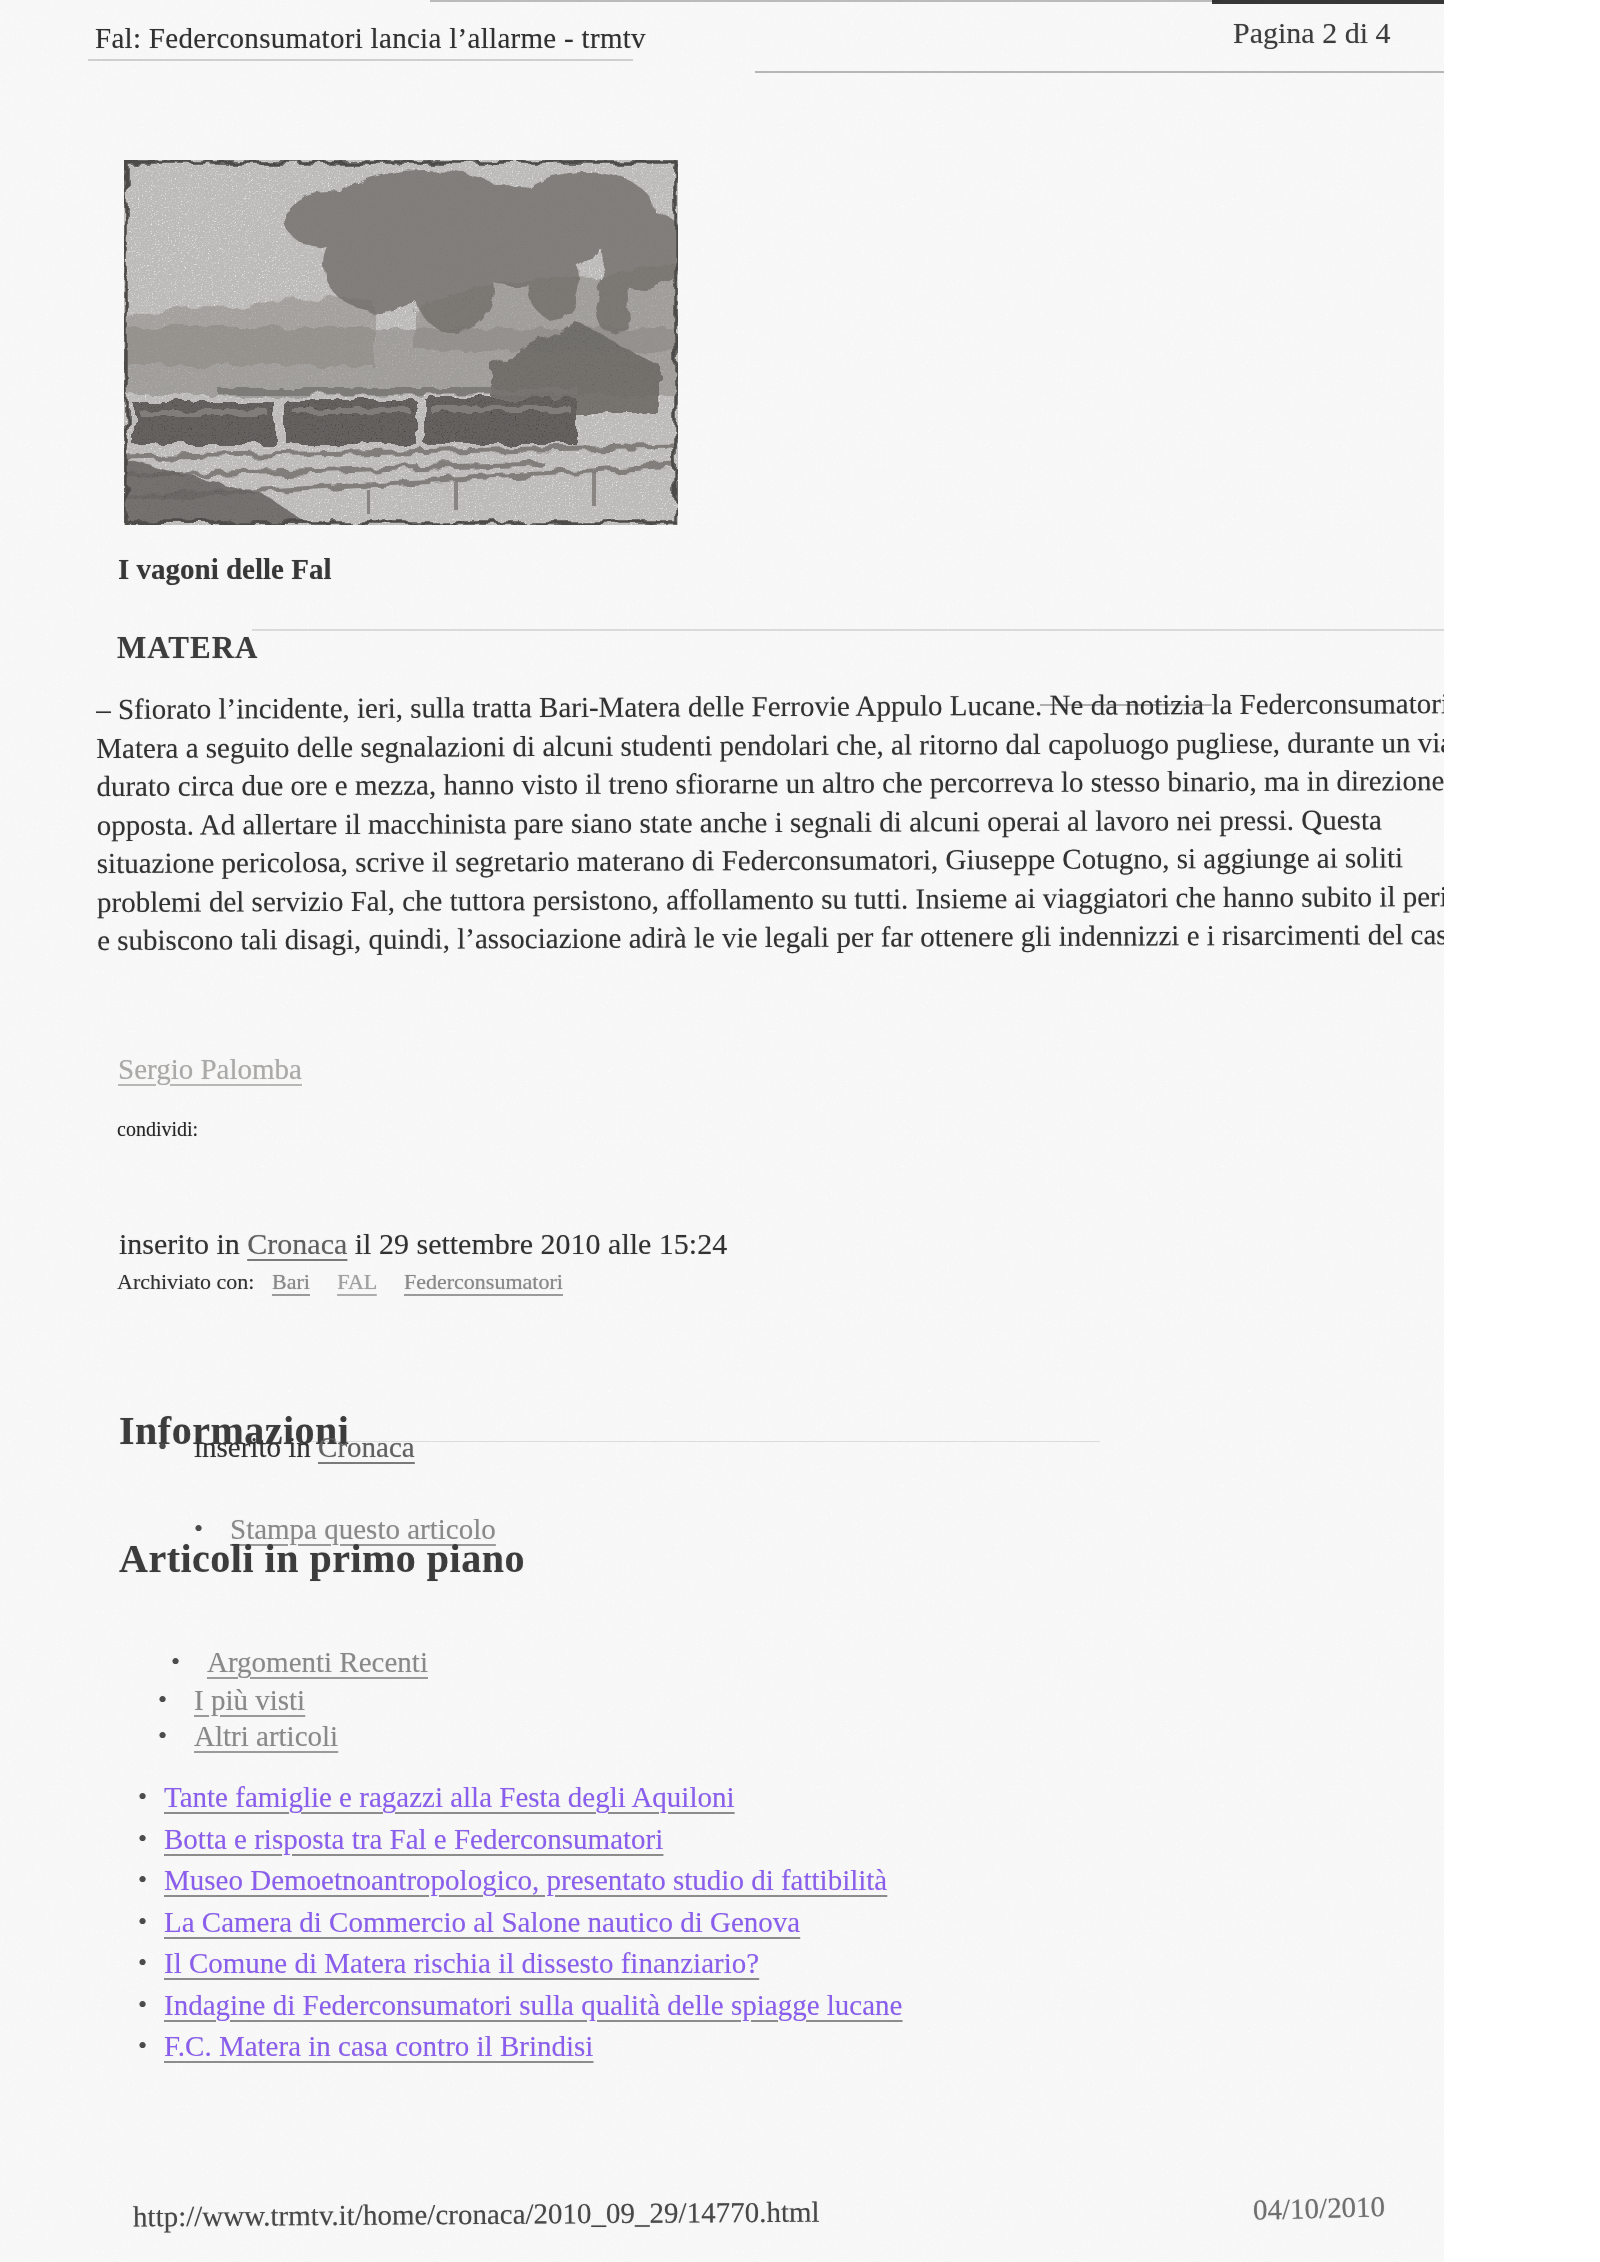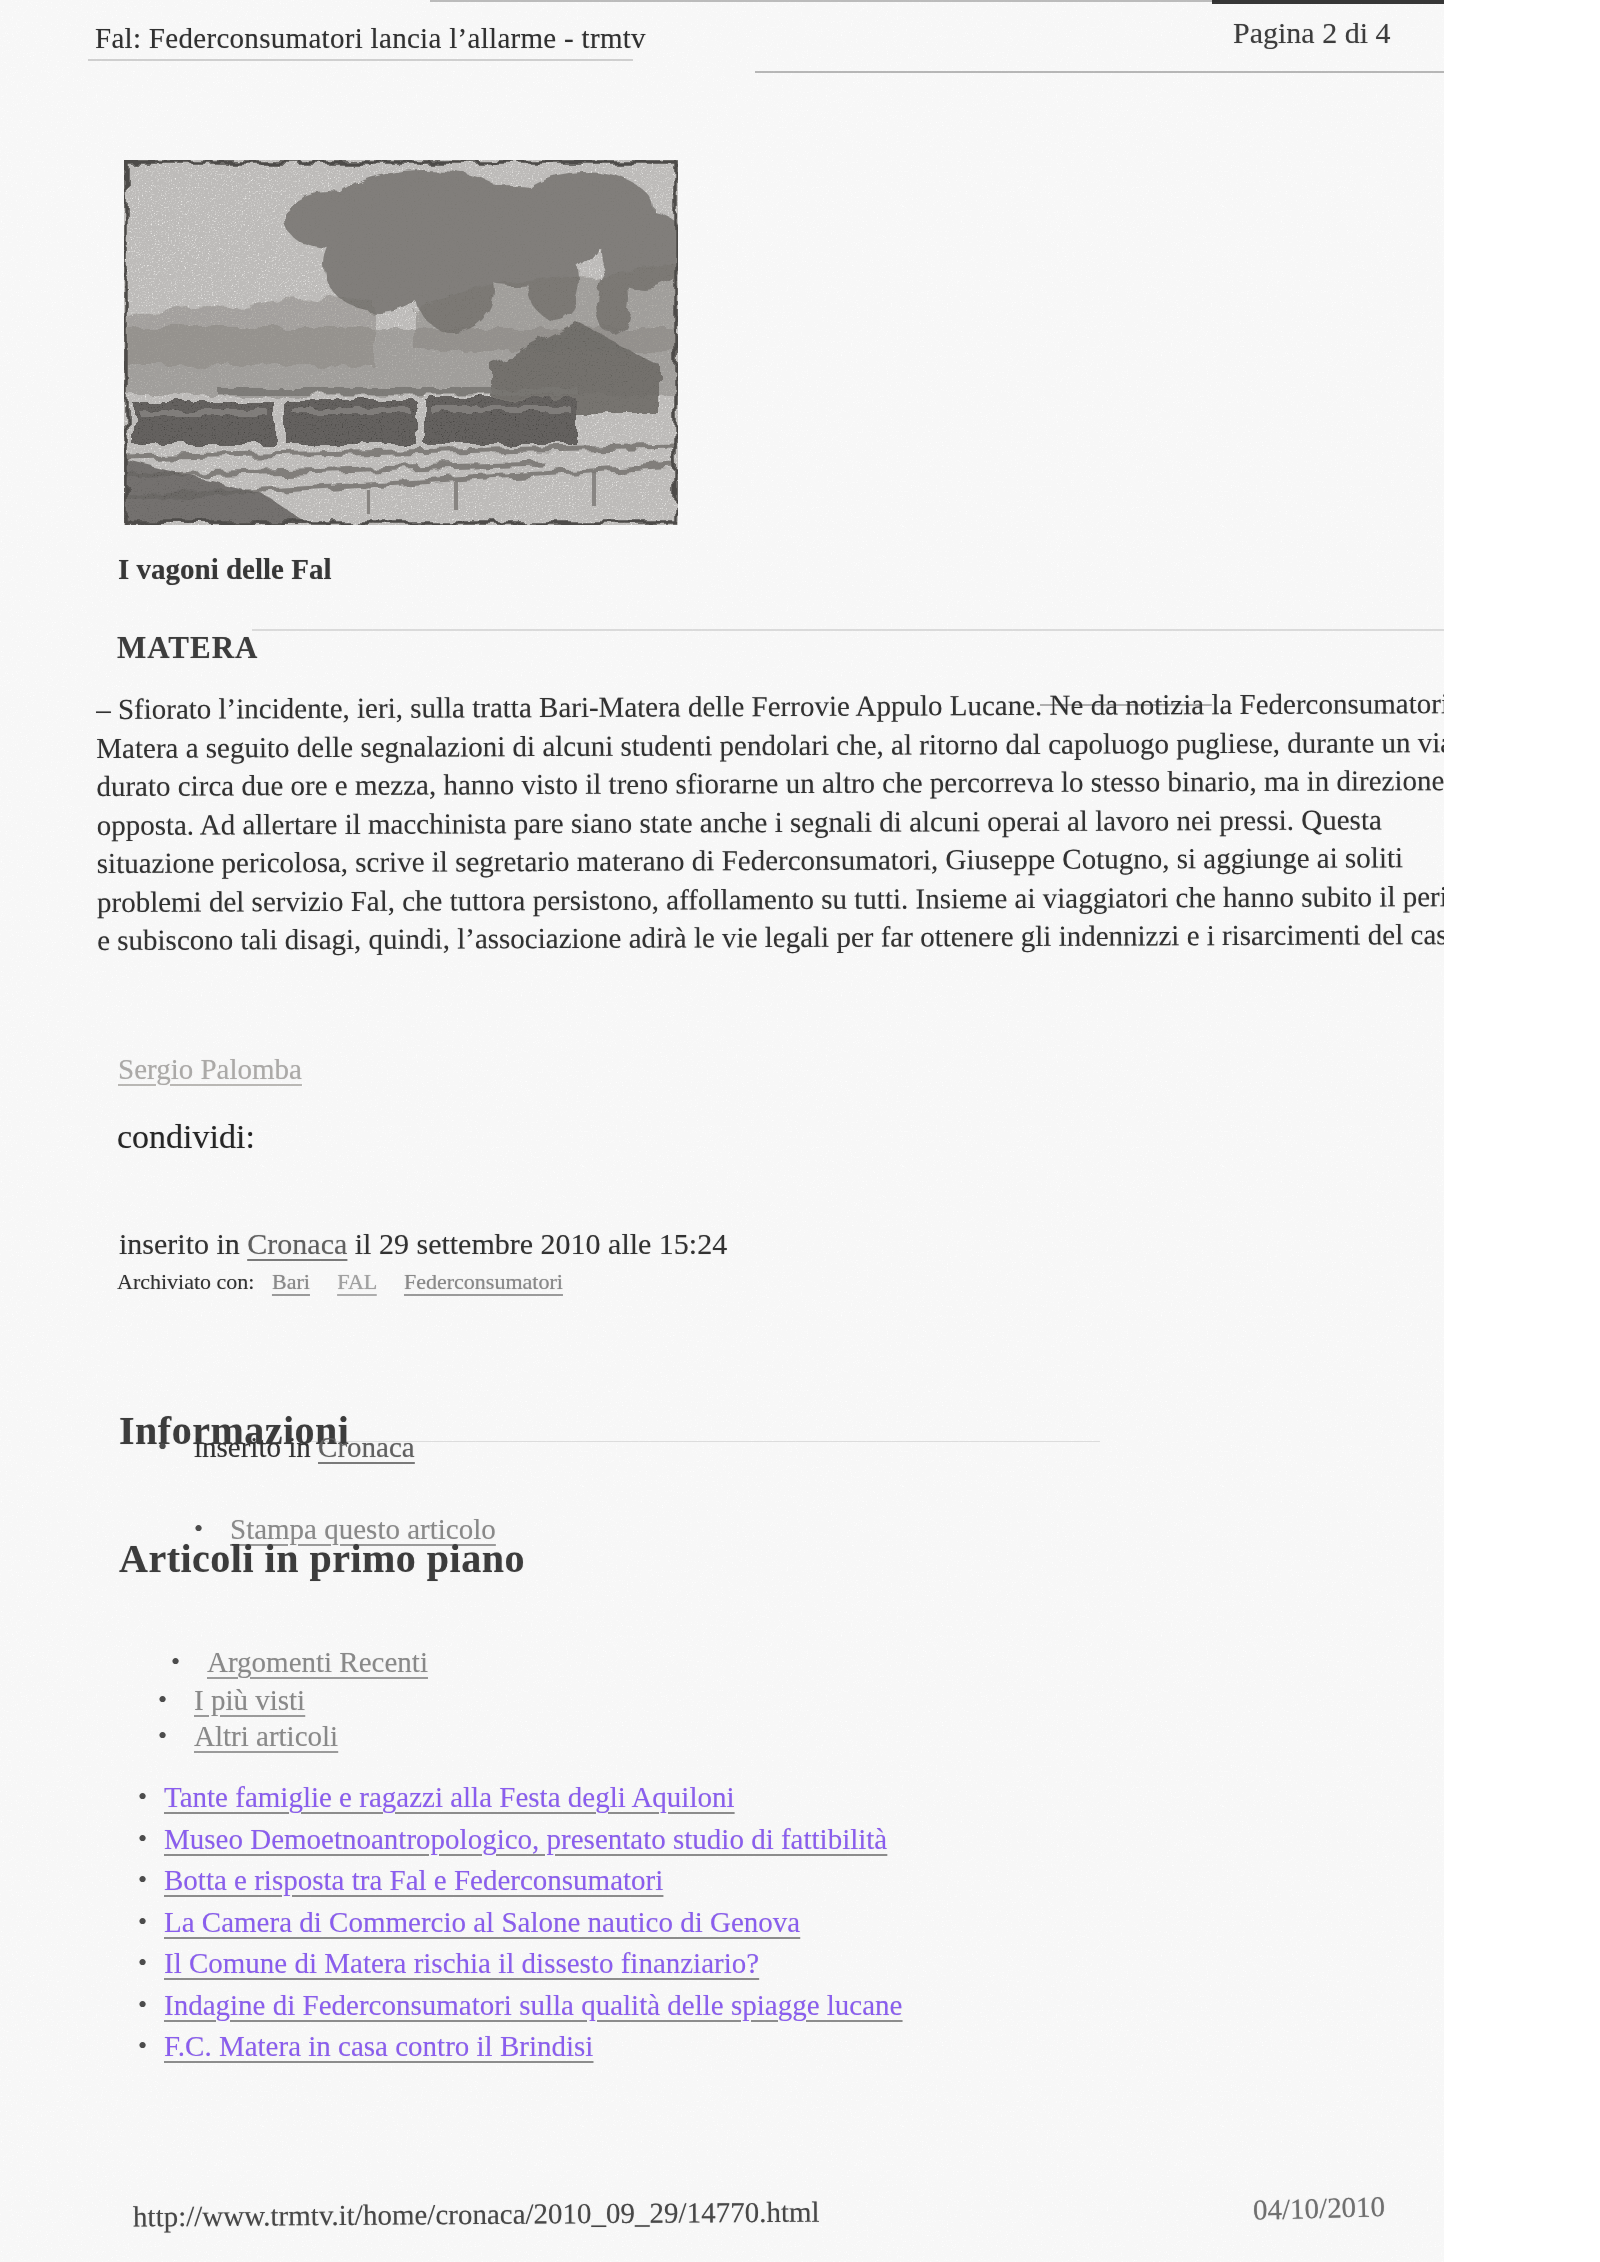--- a/index.html
+++ b/index.html
@@ -31,21 +31,21 @@
 
   .body-text{
     left:96px;top:690px;width:1410px;font-size:29px;line-height:38.5px;
     color:#2e2e2e;transform:rotate(-0.25deg);transform-origin:0 0;
   }
 
   .author-link{
     left:118px;top:1053px;font-size:29px;color:#aeacaa;
     text-decoration:underline;text-decoration-color:#bdbbb8;text-underline-offset:5px;
   }
-  .share-label{left:117px;top:1118px;font-size:34px;color:#222222;}
+  .share-label{left:117px;top:1118px;font-size:20px;color:#222222;}
 
   .meta-line1{left:119px;top:1227px;font-size:30px;color:#2e2e2e;}
   .meta-line2{left:117px;top:1269px;font-size:22px;color:#2e2e2e;}
   .link{
     text-decoration:underline;text-underline-offset:5px;text-decoration-thickness:1.5px;
   }
   .link-dark{color:#5f5f5f;text-decoration-color:#7a7a7a;}
   .link-mid{color:#8a8a8a;text-decoration-color:#9c9c9c;}
   .link-lighter{color:#a3a3a3;text-decoration-color:#b0b0b0;}
   .tag{margin-left:22px;}
@@ -194,24 +194,24 @@
   </div>
   <div class="bullet-row nav-item3 scan-text-light">
     <span class="bullet">•</span><span class="link link-mid">Altri articoli</span>
   </div>
 
   <div class="abs articles-list">
     <div class="bullet-row scan-text-light">
       <span class="bullet">•</span><span class="link article-link">Tante famiglie e ragazzi alla Festa degli Aquiloni</span>
     </div>
     <div class="bullet-row scan-text-light">
+      <span class="bullet">•</span><span class="link article-link">Botta e risposta tra Fal e Federconsumatori</span>
+    </div>
+    <div class="bullet-row scan-text-light">
       <span class="bullet">•</span><span class="link article-link">Museo Demoetnoantropologico, presentato studio di fattibilità</span>
-    </div>
-    <div class="bullet-row scan-text-light">
-      <span class="bullet">•</span><span class="link article-link">Botta e risposta tra Fal e Federconsumatori</span>
     </div>
     <div class="bullet-row scan-text-light">
       <span class="bullet">•</span><span class="link article-link">La Camera di Commercio al Salone nautico di Genova</span>
     </div>
     <div class="bullet-row scan-text-light">
       <span class="bullet">•</span><span class="link article-link">Il Comune di Matera rischia il dissesto finanziario?</span>
     </div>
     <div class="bullet-row scan-text-light">
       <span class="bullet">•</span><span class="link article-link">Indagine di Federconsumatori sulla qualità delle spiagge lucane</span>
     </div>

